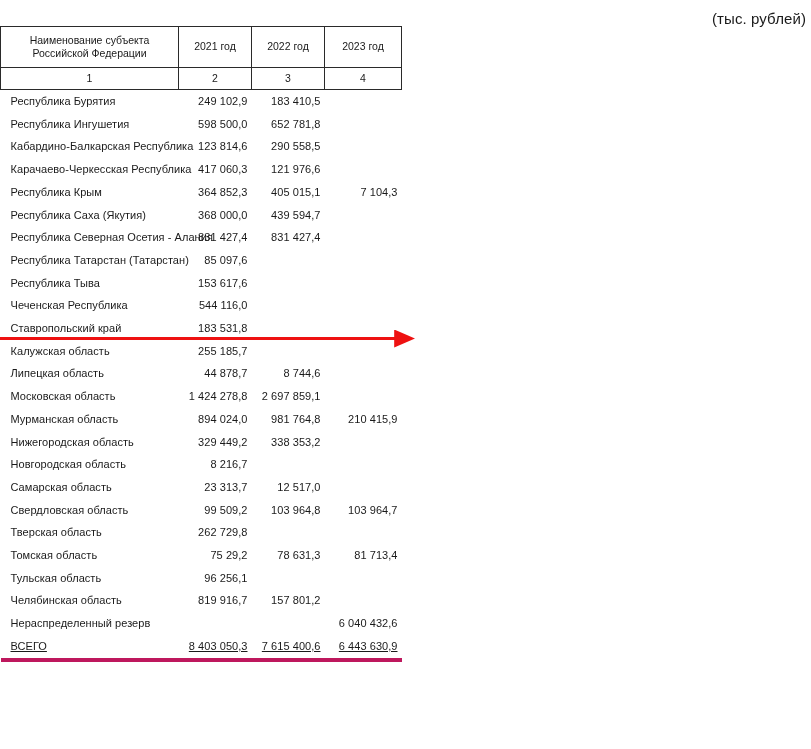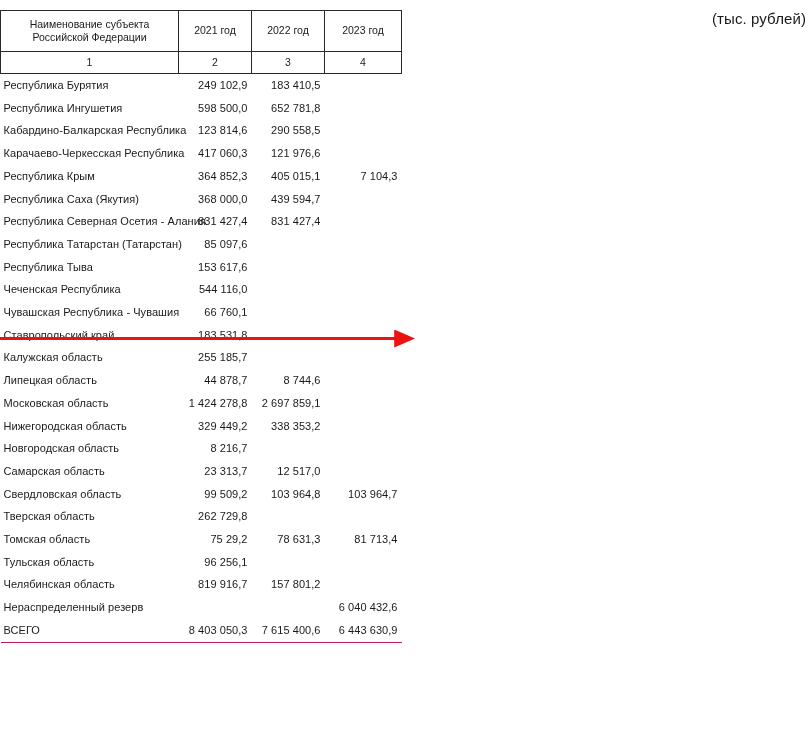--- a/index.html
+++ b/index.html
@@ -24,21 +24,21 @@
     width: 806px;
     text-align: right;
     font-size: 15px;
     color: #1a1a1a;
     letter-spacing: 0.1px;
   }
 
   
   #report-table {
     position: absolute;
-    top: 10px;
+    top: 26px;
     left: 0px;
     width: 401px;
     border-collapse: collapse;
     table-layout: fixed;
     font-size: 11px;
   }
   #report-table col.c-name  { width: 178px; }
   #report-table col.c-y1    { width: 73px;  }
   #report-table col.c-y2    { width: 73px;  }
   #report-table col.c-y3    { width: 77px;  }
@@ -66,33 +66,34 @@
     border: none;
     padding: 0;
     height: 22.7px;
     font-size: 11px;
     line-height: 22.7px;
     white-space: nowrap;
     color: #1a1a1a;
   }
   #report-table tbody td.name {
     text-align: left;
-    padding-left: 3px;
+    padding-left: 10px;
     letter-spacing: 0.05px;
   }
   #report-table tbody td.num {
     text-align: right;
     padding-right: 4px;
     letter-spacing: 0.05px;
   }
   #report-table tbody td.num.y3 { padding-right: 4px; }
 
   
   #report-table tbody tr.total-row td {
-    border-bottom: 1px solid #be185d;
+    border-bottom: 4px solid #be185d;
+    text-decoration: underline;
   }
 
   
   #annotation-arrow {
     position: absolute;
     left: 0px;
     top: 328px;
     width: 420px;
     height: 22px;
     pointer-events: none;
@@ -179,26 +180,20 @@
         <td class="num y2"></td>
         <td class="num y3"></td>
       </tr>
       <tr>
         <td class="name">Чеченская Республика</td>
         <td class="num y1">544 116,0</td>
         <td class="num y2"></td>
         <td class="num y3"></td>
       </tr>
       <tr>
-        <td class="name">Чувашская Республика - Чувашия</td>
-        <td class="num y1">66 760,1</td>
-        <td class="num y2"></td>
-        <td class="num y3"></td>
-      </tr>
-      <tr>
         <td class="name">Ставропольский край</td>
         <td class="num y1">183 531,8</td>
         <td class="num y2"></td>
         <td class="num y3"></td>
       </tr>
       <tr>
         <td class="name">Калужская область</td>
         <td class="num y1">255 185,7</td>
         <td class="num y2"></td>
         <td class="num y3"></td>
@@ -207,20 +202,26 @@
         <td class="name">Липецкая область</td>
         <td class="num y1">44 878,7</td>
         <td class="num y2">8 744,6</td>
         <td class="num y3"></td>
       </tr>
       <tr>
         <td class="name">Московская область</td>
         <td class="num y1">1 424 278,8</td>
         <td class="num y2">2 697 859,1</td>
         <td class="num y3"></td>
+      </tr>
+      <tr>
+        <td class="name">Мурманская область</td>
+        <td class="num y1">894 024,0</td>
+        <td class="num y2">981 764,8</td>
+        <td class="num y3">210 415,9</td>
       </tr>
       <tr>
         <td class="name">Нижегородская область</td>
         <td class="num y1">329 449,2</td>
         <td class="num y2">338 353,2</td>
         <td class="num y3"></td>
       </tr>
       <tr>
         <td class="name">Новгородская область</td>
         <td class="num y1">8 216,7</td>

